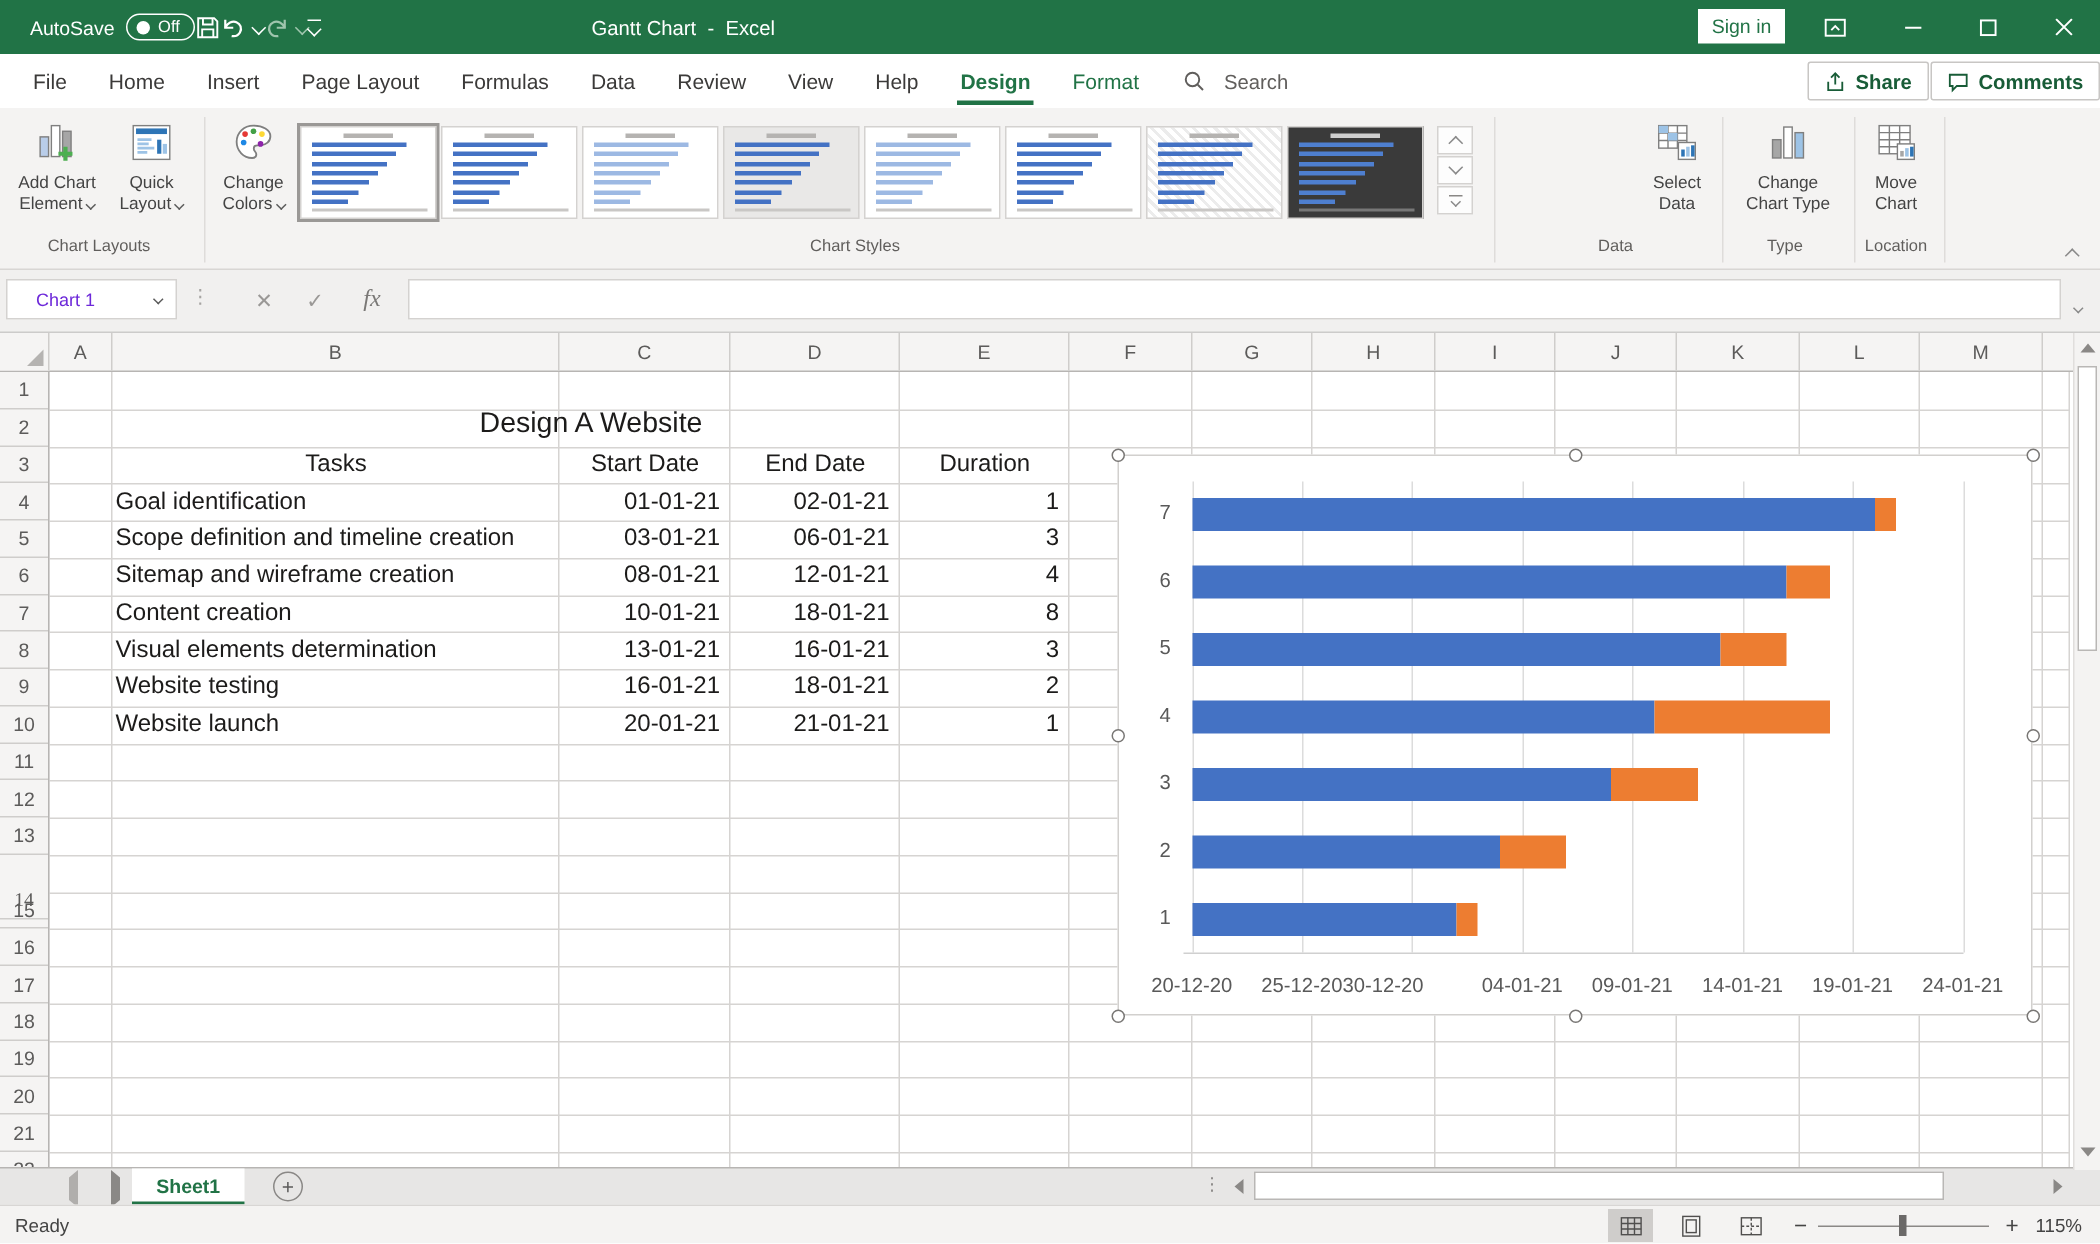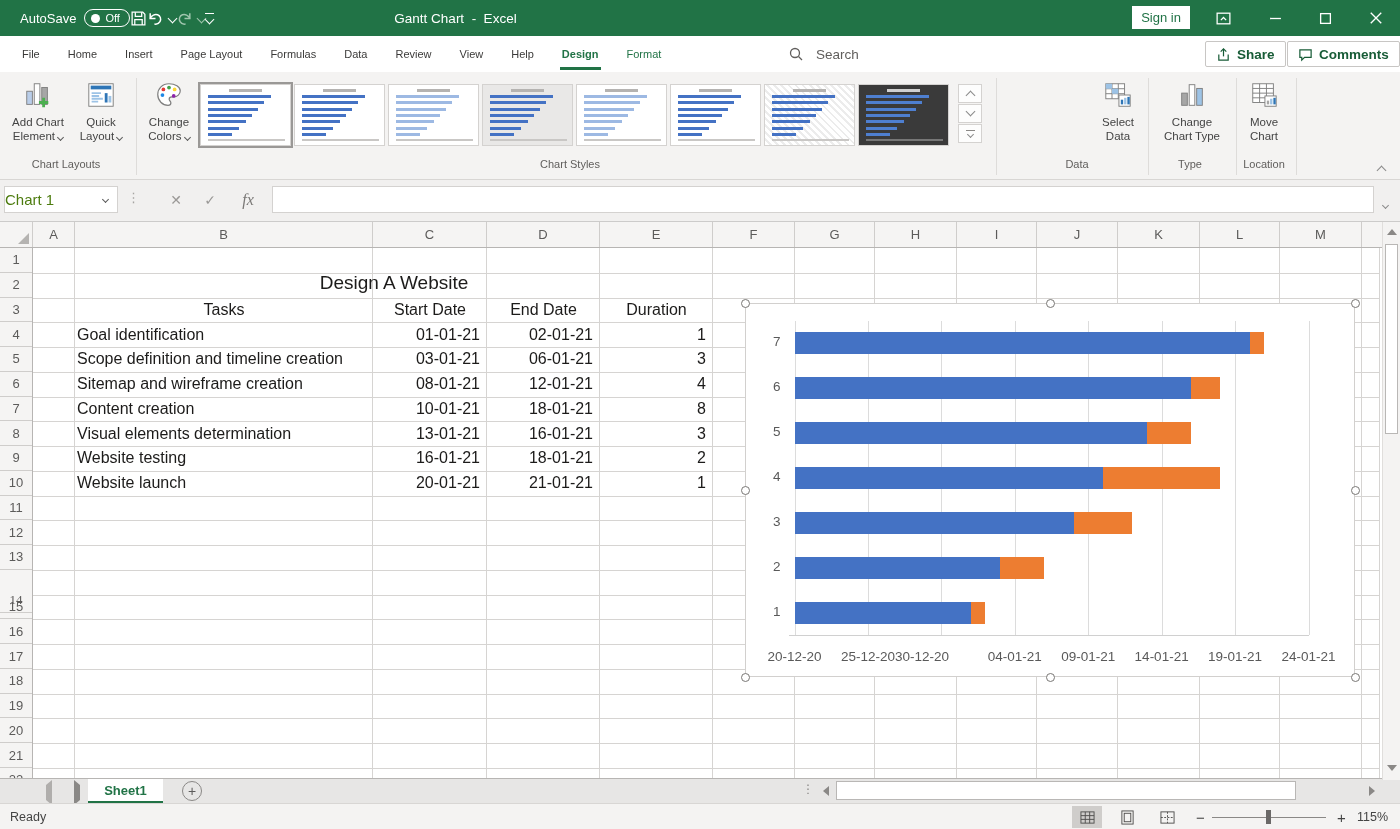--- a/index.html
+++ b/index.html
@@ -17,21 +17,21 @@
 .chev.dim{border-color:#9fc5ad}
 .chev.dark{border-color:#5b5b5b}
 .chev.gray{border-color:#8a8a8a}
 #title-text{position:absolute;top:0;left:393px;width:125px;height:36px;display:flex;align-items:center;justify-content:center;font-size:13.5px;color:#fff;white-space:nowrap}
 #chart-tools{position:absolute;left:620px;top:0;width:142px;height:36px;background:#185c37;display:flex;align-items:center;justify-content:center;color:#e9f2ec;font-size:13px}
 #signin{position:absolute;left:1132px;top:6px;width:58px;height:23px;background:#fff;color:#217346;display:flex;align-items:center;justify-content:center;font-size:13px}
 .winbtn{position:absolute;top:0;width:40px;height:36px;display:flex;align-items:center;justify-content:center}
 
 #menubar{position:absolute;left:0;top:36px;width:1400px;height:36px;background:#fff}
 #menu-tabs{position:absolute;left:8px;top:0;height:36px;display:flex;align-items:center}
-.mtab{padding:0 14px;height:36px;display:flex;align-items:center;font-size:11px;color:#3b3a39;position:relative;white-space:nowrap}
+.mtab{padding:0 14px;height:36px;display:flex;align-items:center;font-size:14px;color:#3b3a39;position:relative;white-space:nowrap}
 .mtab.green{color:#217346}
 .mtab.active{color:#217346;font-weight:bold}
 .mtab.active::after{content:"";position:absolute;left:12px;right:12px;bottom:2px;height:3px;background:#217346}
 #search-box{position:absolute;left:788px;top:0;height:36px;display:flex;align-items:center;gap:12px;color:#605e5c;font-size:13.5px}
 .mbtn{position:absolute;top:5px;height:26px;border:1px solid #c8c6c4;border-radius:2px;background:#fff;display:flex;align-items:center;gap:6px;padding:0 10px;color:#185c37;font-size:13.5px;font-weight:bold}
 
 #ribbon{position:absolute;left:0;top:72px;width:1400px;height:108px;background:#f4f3f2;border-bottom:1px solid #d8d6d4;overflow:hidden}
 .rbtn{position:absolute;top:6px;display:flex;flex-direction:column;align-items:center;font-size:11.5px;color:#444;text-align:center;line-height:14px}
 .rbtn .ric{height:34px;display:flex;align-items:center;justify-content:center;margin-bottom:3px}
 .rlabel{display:block}
@@ -41,21 +41,21 @@
 #gallery{position:absolute;left:200px;top:12px;height:62px;display:flex;gap:3px}
 .thumb{width:91px;height:62px;background:#fff;border:1px solid #d4d2d0;position:relative;overflow:hidden}
 .thumb.sel{outline:2px solid #9a9896}
 .thumb .ttitle{position:absolute;top:4px;left:32%;right:32%;height:3px;background:#b5b3b1}
 .thumb .tbar{position:absolute;left:7px;height:3px;background:#4472c4}
 .thumb .taxis{position:absolute;left:7px;right:5px;bottom:4px;height:2px;background:#c9c7c5}
 .gsc{position:absolute;left:958px;width:24px;height:19px;border:1px solid #d4d2d0;background:#fdfdfd;display:flex;align-items:center;justify-content:center}
 
 #formularow{position:absolute;left:0;top:180px;width:1400px;height:42px;background:#f1f0ef;border-bottom:1px solid #cccbca}
 #namebox{position:absolute;left:4px;top:6px;width:114px;height:27px;background:#fff;border:1px solid #d4d2d0;display:flex;align-items:center}
-#namebox .nbt{padding-left:0;font-size:15px;color:#4d7c0f;flex:1}
+#namebox .nbt{padding-left:19px;font-size:12px;color:#6d28d9;flex:1}
 #fx-input{position:absolute;left:272px;top:6px;width:1102px;height:27px;background:#fff;border:1px solid #d4d2d0}
 .fxbtn{position:absolute;top:6px;height:27px;display:flex;align-items:center;justify-content:center;color:#9a9896;font-size:14px}
 .fx-it{font-style:italic;font-family:"Liberation Serif",serif;font-size:16px;color:#7a7876}
 
 #grid{position:absolute;left:0;top:222px;width:1382px;height:556px;background:#fff;overflow:hidden}
 #colheads{position:absolute;left:0;top:0;width:1382px;height:26px;background:#f5f4f3;border-bottom:1px solid #b7b5b3}
 .colcell{position:absolute;top:0;height:25px;display:flex;align-items:center;justify-content:center;font-size:13px;color:#5c5b5a;border-right:1px solid #cfcdcb}
 #corner{position:absolute;left:0;top:0;width:33px;height:25px;border-right:1px solid #cfcdcb;background:#f5f4f3}
 #corner::after{content:"";position:absolute;right:3px;bottom:3px;border-style:solid;border-width:0 0 11px 11px;border-color:transparent transparent #b5b3b1 transparent}
 #rowheads{position:absolute;left:0;top:26px;width:33px;bottom:0;background:#f5f4f3;border-right:1px solid #b7b5b3}

